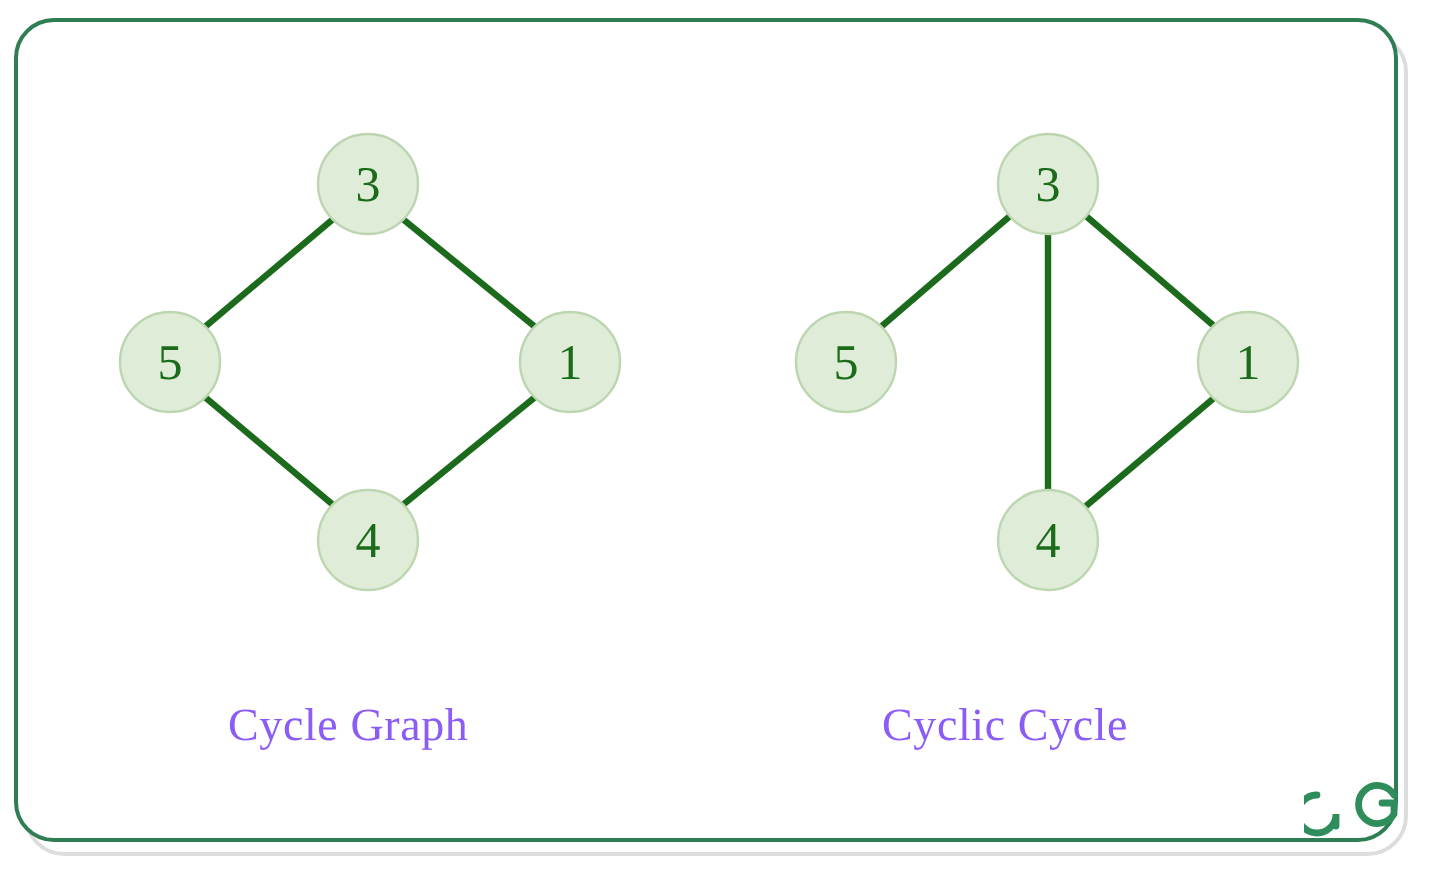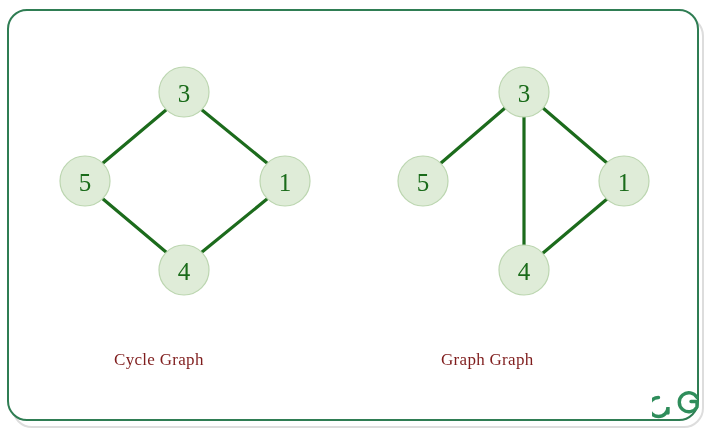--- a/index.html
+++ b/index.html
@@ -59,23 +59,23 @@
     dominant-baseline: central;
   }
   .edge-line {
     stroke: #1c6b1c;
     stroke-width: 3.2;
     stroke-linecap: round;
     fill: none;
   }
   .caption {
     position: absolute;
-    color: #7f1d1d;
+    color: #8b5cf6;
     font-family: "Liberation Serif", "DejaVu Serif", serif;
-    font-size: 17px;
+    font-size: 23px;
     letter-spacing: 0.3px;
     white-space: nowrap;
   }
   #caption-left  { left: 114px; top: 350px; }
   #caption-right { left: 441px; top: 350px; }
   #gfg-logo {
     position: absolute;
     left: 652px;
     top: 386px;
     width: 52px;
@@ -145,21 +145,21 @@
       </g>
       <g>
         <circle class="node-circle" cx="524" cy="270" r="25"></circle>
         <text class="node-label" x="524" y="271">4</text>
       </g>
     </g>
   </svg>
 
   <div class="caption" id="caption-left">Cycle Graph</div>
 
-  <div class="caption" id="caption-right">Graph Graph</div>
+  <div class="caption" id="caption-right">Cyclic Cycle</div>
 
   <svg id="gfg-logo" viewBox="0 0 52 34">
 
     <path class="logo-glyph" d="M6.5 11.5 A9.5 9.5 0 1 0 16 21 L16 27"></path>
 
     <path class="logo-glyph" d="M45 11.5 A9.5 9.5 0 1 0 45 21 L45 15.5 L39 15.5"></path>
   </svg>
 
 </div>
 

